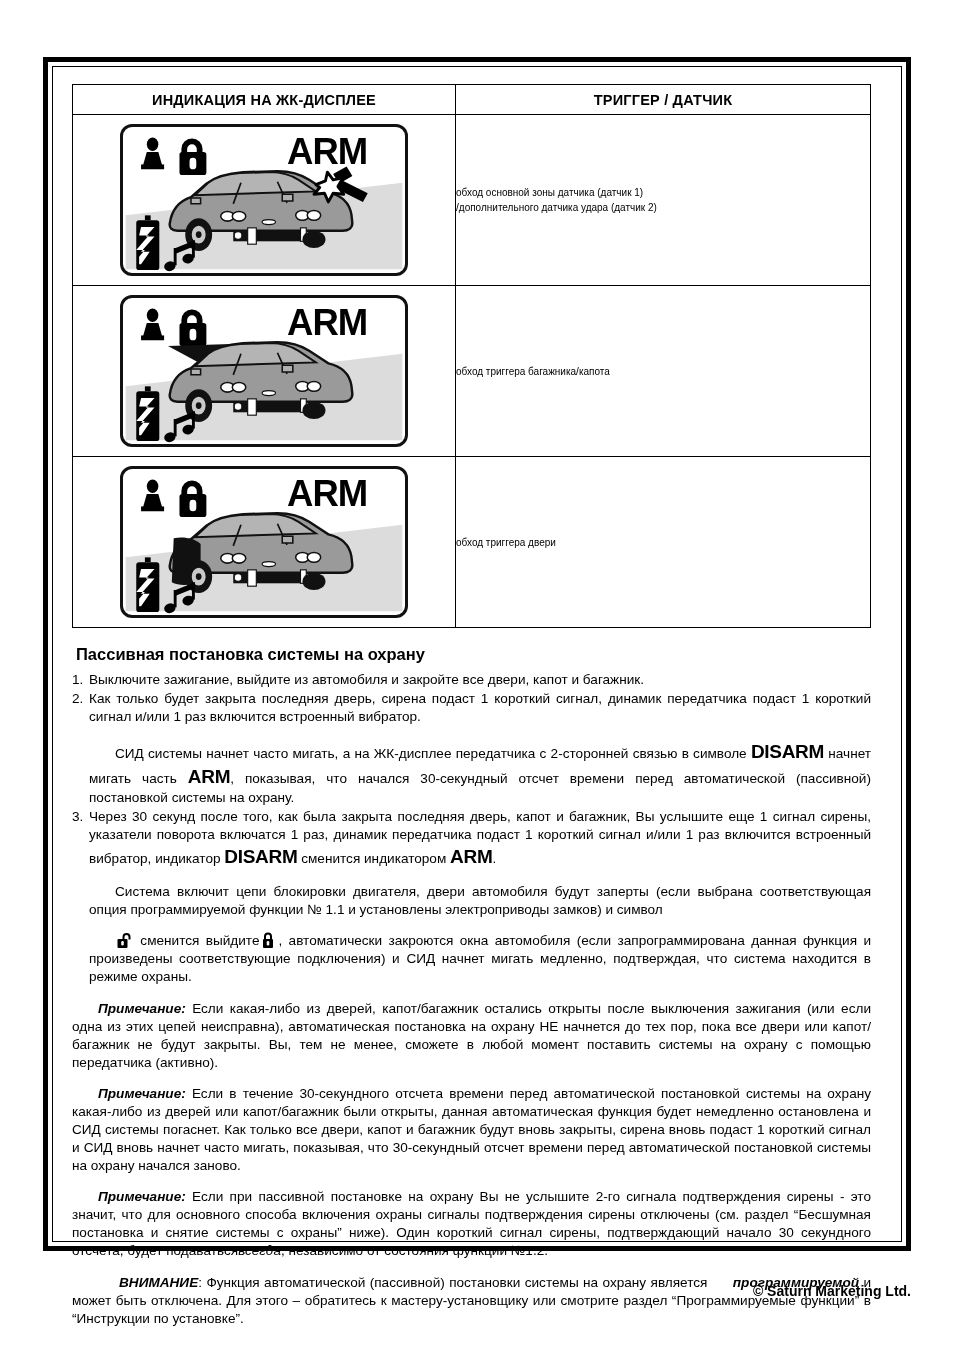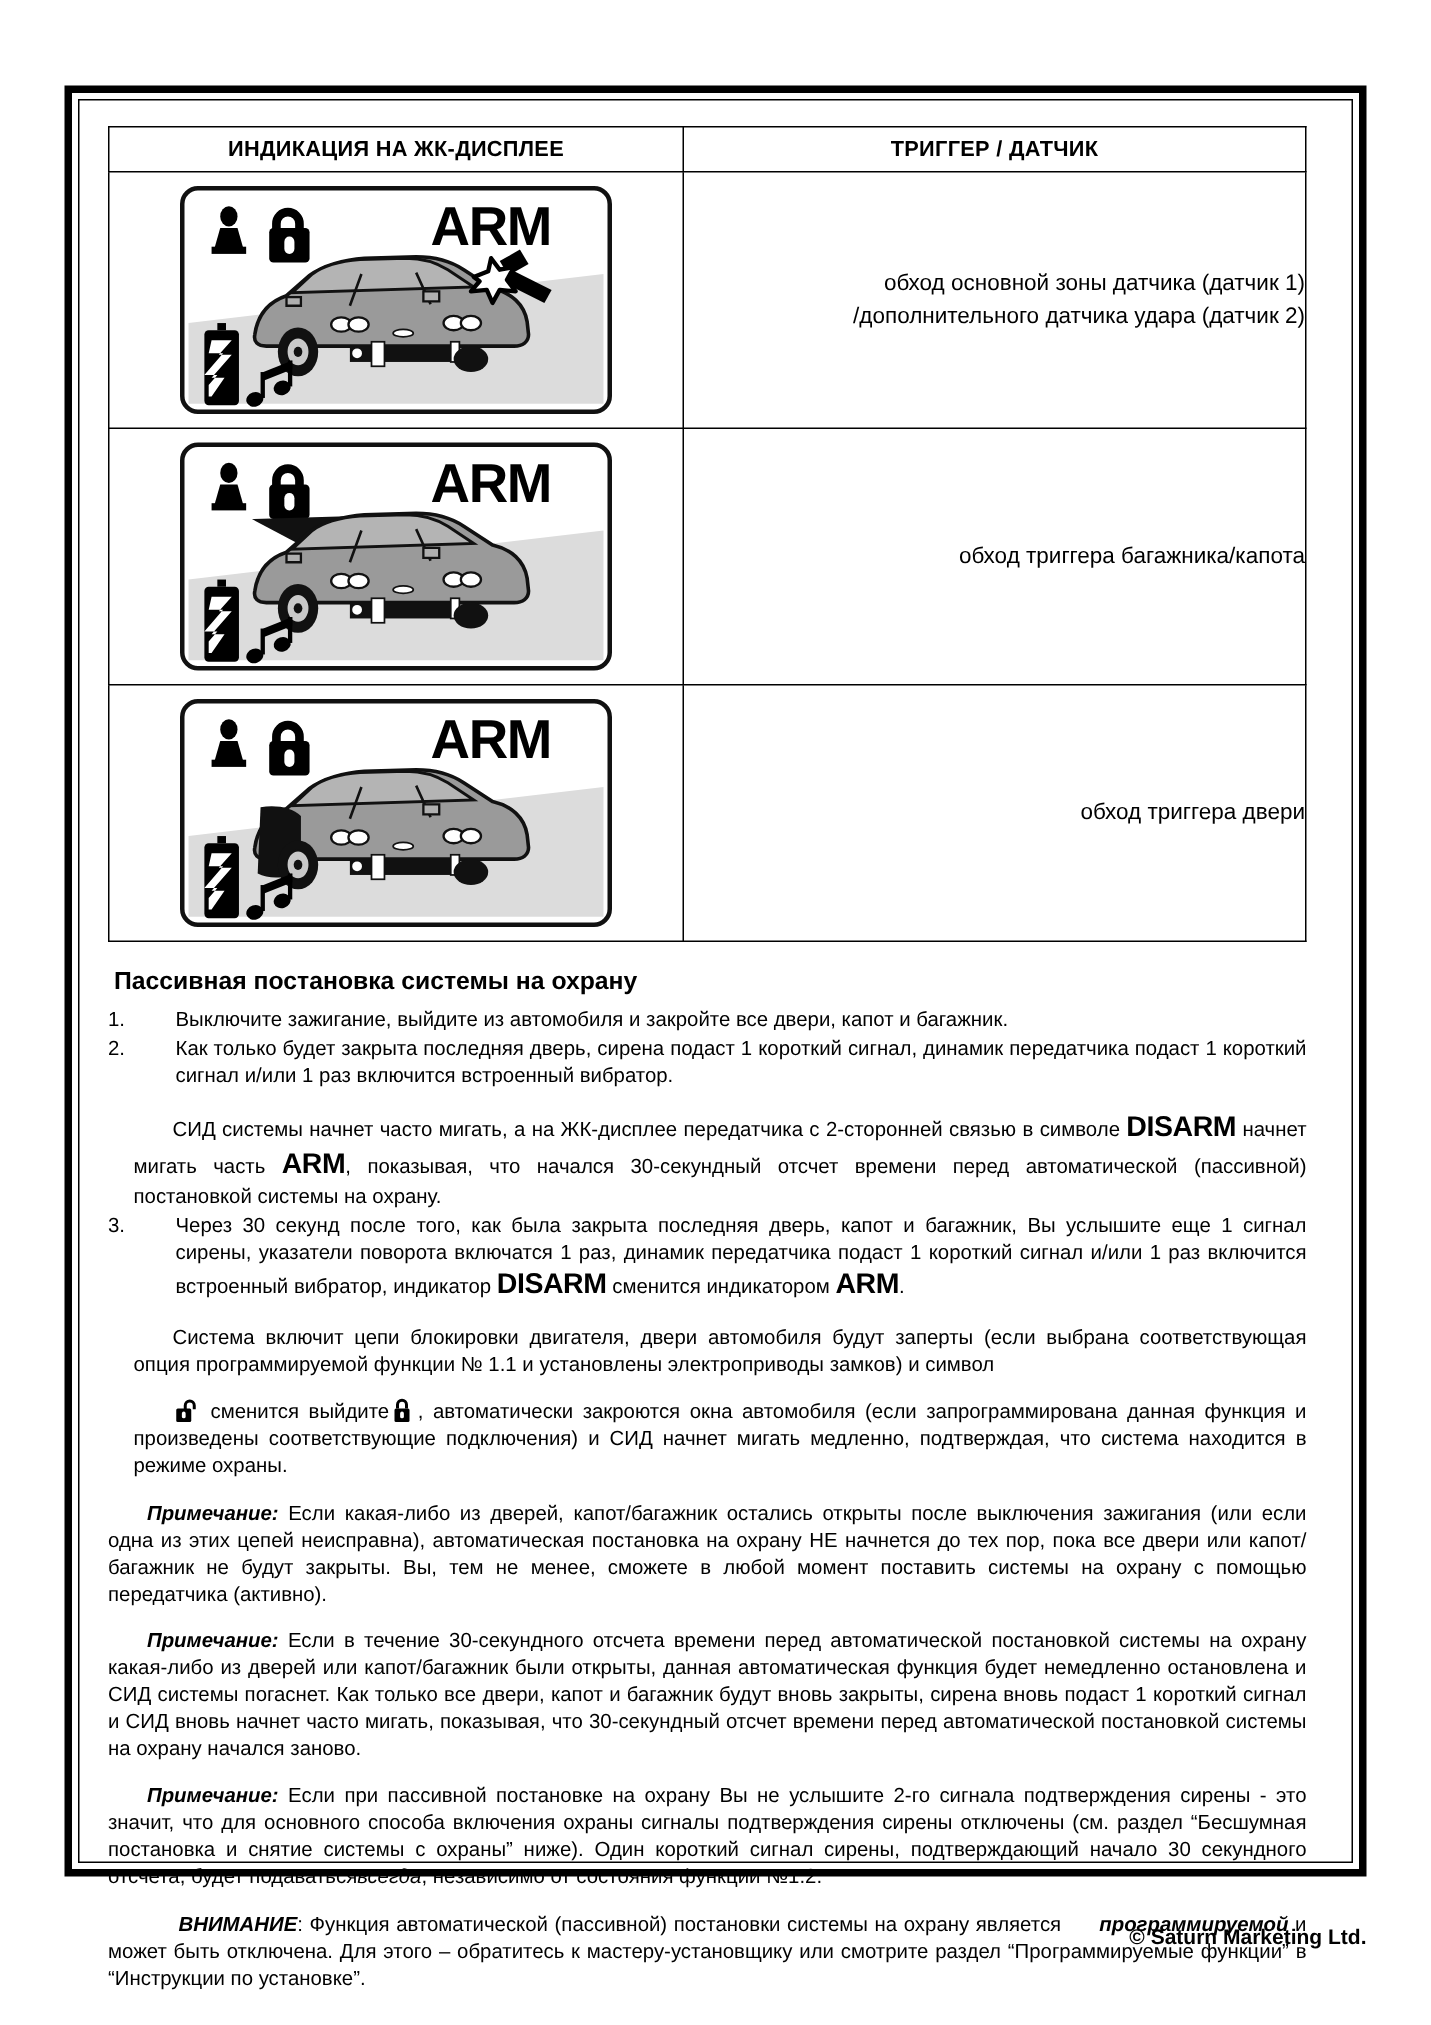--- a/index.html
+++ b/index.html
@@ -56,23 +56,23 @@
     height: 29px;
     text-align: center;
     vertical-align: middle;
   }
   td.lcd-cell {
     height: 170px;
     text-align: center;
     vertical-align: middle;
   }
   td.trig-cell {
-    text-align: right;
+    text-align: left;
     vertical-align: middle;
-    font-size: 15px;
+    font-size: 10px;
     line-height: 1.5;
     padding: 4px 12px;
   }
 
   
   .lcd {
     width: 288px;
     height: 152px;
     margin: 0 auto;
     position: relative;
@@ -101,21 +101,20 @@
     display: flex;
     margin-bottom: 1px;
   }
   .num-item > .num {
     flex: 0 0 auto;
     width: 17px;
   }
   .num-item > .txt {
     flex: 1 1 auto;
     text-align: justify;
-    margin-left: 28px;
   }
   .cont {
     margin-left: 17px;
     text-align: justify;
   }
   .ind-para {
     text-indent: 26px;
     margin-bottom: 1px;
     text-align: justify;
   }

